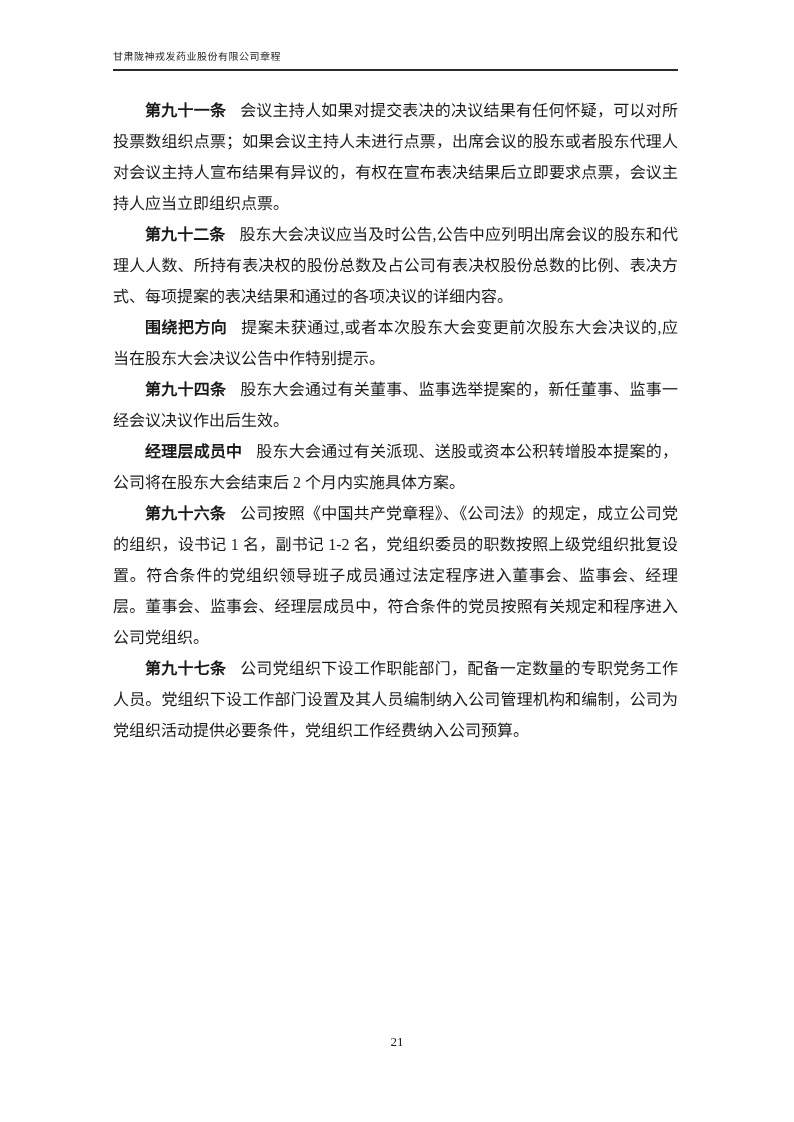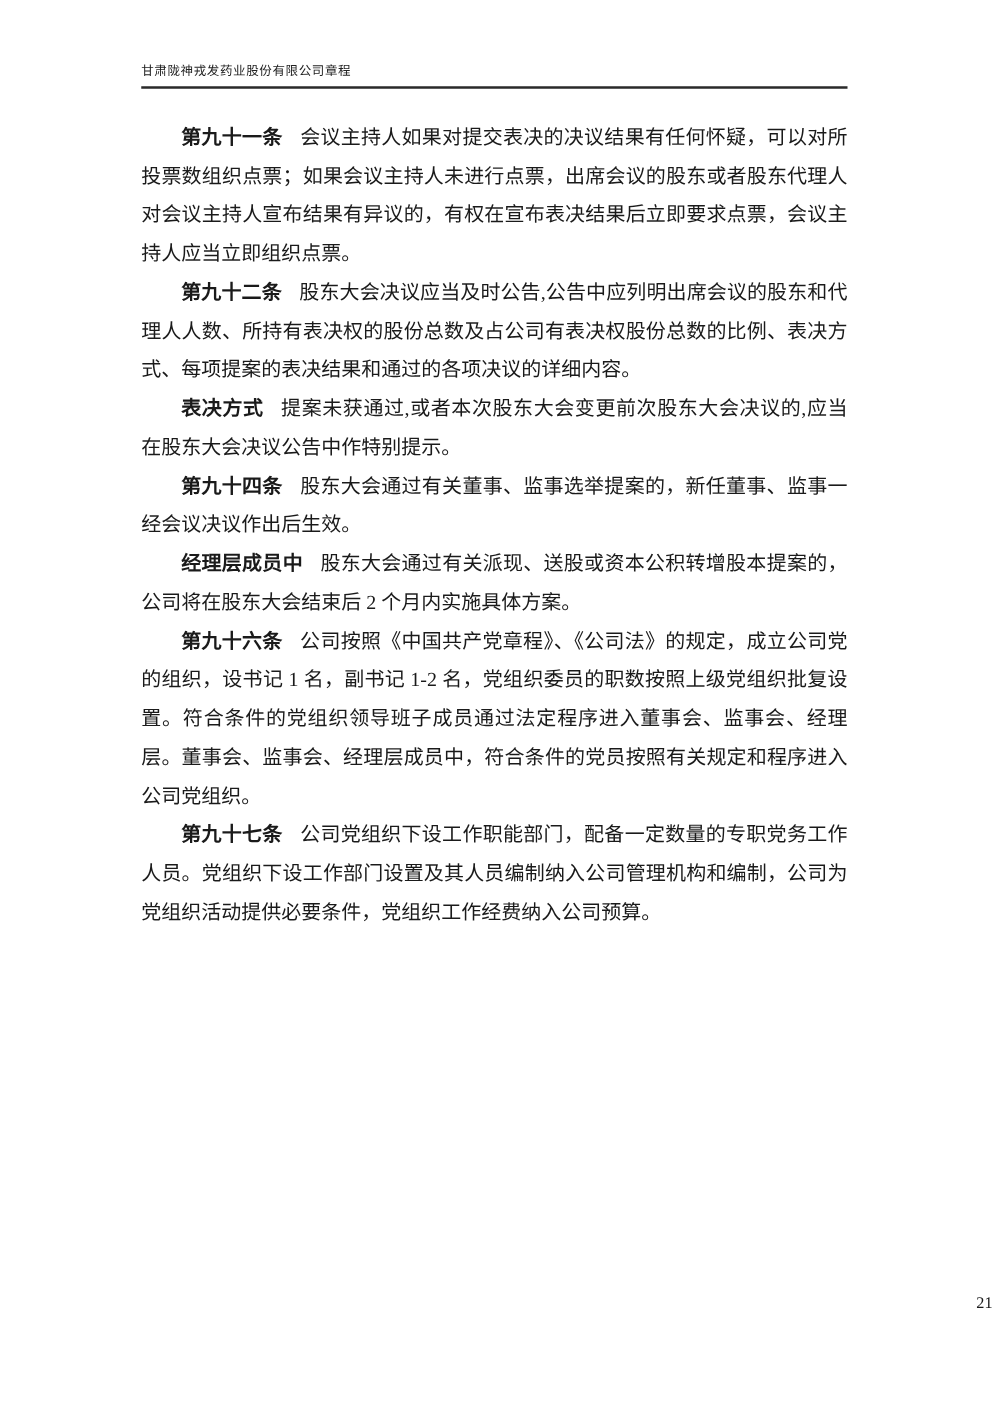--- a/index.html
+++ b/index.html
@@ -52,41 +52,41 @@
     text-indent: 0;
     font-size: 17px;
     font-weight: bold;
     letter-spacing: 1px;
   }
   .footer {
     position: absolute;
     top: 1034px;
     left: 0;
     width: 100%;
-    text-align: right;
+    text-align: center;
     font-size: 13px;
     color: #1a1a1a;
   }
 </style>
 </head>
 <body>
 
 <div class="page">
 
   <div class="header">
     <div class="header-title">甘肃陇神戎发药业股份有限公司章程</div>
   </div>
 
   <div class="body">
 
     <p class="article"><span class="artnum">第九十一条</span><span>会议主持人如果对提交表决的决议结果有任何怀疑，可以对所投票数组织点票；如果会议主持人未进行点票，出席会议的股东或者股东代理人对会议主持人宣布结果有异议的，有权在宣布表决结果后立即要求点票，会议主持人应当立即组织点票。</span></p>
 
     <p class="article"><span class="artnum">第九十二条</span><span>股东大会决议应当及时公告,公告中应列明出席会议的股东和代理人人数、所持有表决权的股份总数及占公司有表决权股份总数的比例、表决方式、每项提案的表决结果和通过的各项决议的详细内容。</span></p>
 
-    <p class="article"><span class="artnum">表决方式</span><span>提案未获通过,或者本次股东大会变更前次股东大会决议的,应当在股东大会决议公告中作特别提示。</span></p>
+    <p class="article"><span class="artnum">围绕把方向</span><span>提案未获通过,或者本次股东大会变更前次股东大会决议的,应当在股东大会决议公告中作特别提示。</span></p>
 
     <p class="article"><span class="artnum">第九十四条</span><span>股东大会通过有关董事、监事选举提案的，新任董事、监事一经会议决议作出后生效。</span></p>
 
     <p class="article"><span class="artnum">经理层成员中</span><span>股东大会通过有关派现、送股或资本公积转增股本提案的，公司将在股东大会结束后 2 个月内实施具体方案。</span></p>
 
 
     <p class="article"><span class="artnum">第九十六条</span><span>公司按照《中国共产党章程》、《公司法》的规定，成立公司党的组织，设书记 1 名，副书记 1-2 名，党组织委员的职数按照上级党组织批复设置。符合条件的党组织领导班子成员通过法定程序进入董事会、监事会、经理层。董事会、监事会、经理层成员中，符合条件的党员按照有关规定和程序进入公司党组织。</span></p>
 
     <p class="article"><span class="artnum">第九十七条</span><span>公司党组织下设工作职能部门，配备一定数量的专职党务工作人员。党组织下设工作部门设置及其人员编制纳入公司管理机构和编制，公司为党组织活动提供必要条件，党组织工作经费纳入公司预算。</span></p>
 

